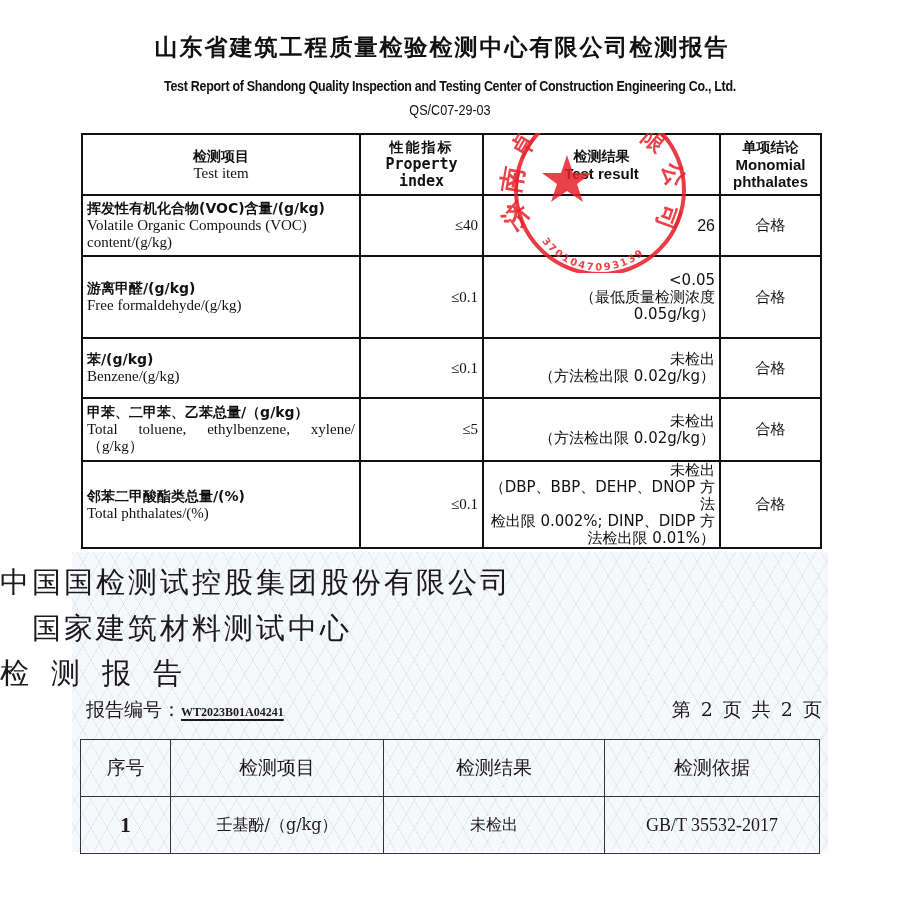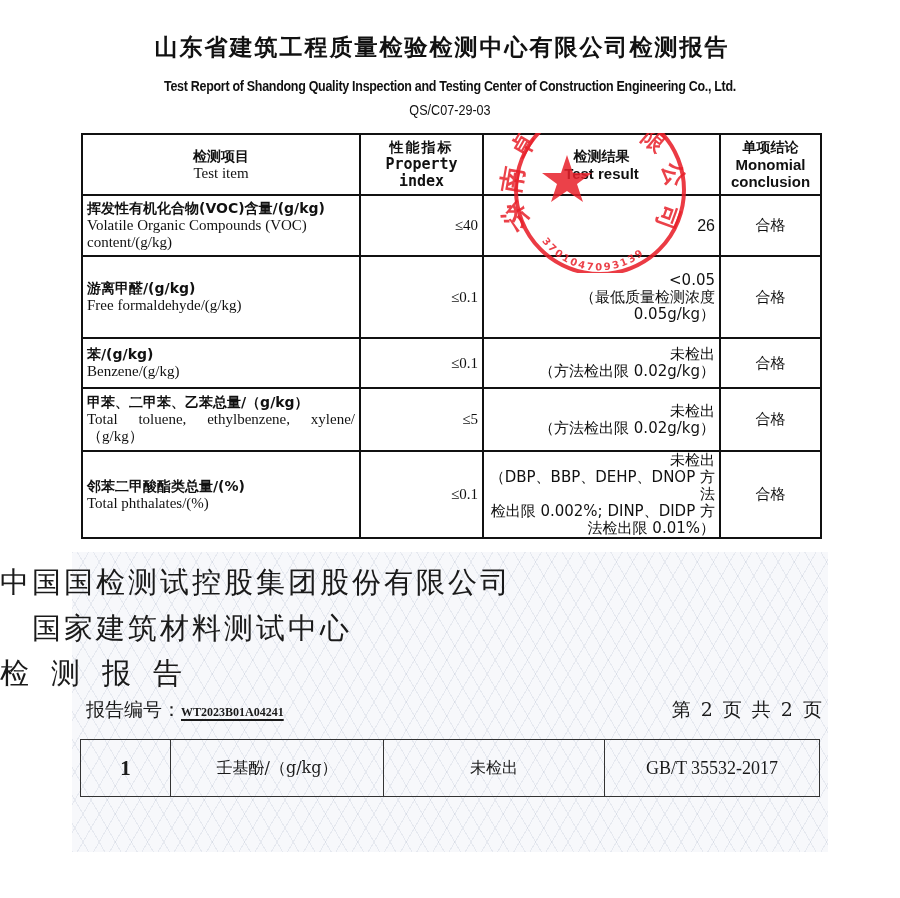--- a/index.html
+++ b/index.html
@@ -115,21 +115,21 @@
       <div class="mono">Property</div>
       <div class="mono">index</div>
     </th>
     <th>
       <div class="zh-b" style="font-size:14px">检测结果</div>
       <div style="font-weight:bold;font-family:'Liberation Sans',sans-serif">Test result</div>
     </th>
     <th>
       <div class="zh-b" style="font-size:14px">单项结论</div>
       <div style="font-weight:bold;font-family:'Liberation Sans',sans-serif">Monomial</div>
-      <div style="font-weight:bold;font-family:'Liberation Sans',sans-serif">conclusion</div>
+      <div style="font-weight:bold;font-family:'Liberation Sans',sans-serif">phthalates</div>
     </th>
   </tr>
 
   <tr style="height:61px">
     <td class="item">
       <div class="zh">挥发性有机化合物(VOC)含量/(g/kg)</div>
       <div>Volatile Organic Compounds (VOC)</div>
       <div>content/(g/kg)</div>
     </td>
     <td class="c-center">≤40</td>
@@ -146,21 +146,21 @@
     </td>
     <td class="c-center">≤0.1</td>
     <td class="c-center result">
       <div>&lt;0.05</div>
       <div>（最低质量检测浓度</div>
       <div>0.05g/kg）</div>
     </td>
     <td class="concl">合格</td>
   </tr>
 
-  <tr style="height:50px">
+  <tr style="height:60px">
     <td class="item">
       <div class="zh">苯/(g/kg)</div>
       <div>Benzene/(g/kg)</div>
     </td>
     <td class="c-center">≤0.1</td>
     <td class="c-center result">
       <div>未检出</div>
       <div>（方法检出限 0.02g/kg）</div>
     </td>
     <td class="concl">合格</td>
@@ -235,20 +235,26 @@
 <div class="abs r2-page">第 2 页 共 2 页</div>
 
 <table class="t2">
   <colgroup>
     <col style="width:90px">
       <col style="width:213px">
       <col style="width:221px">
       <col style="width:215px">
   </colgroup>
   <tbody>
+      <tr>
+    <th>序号</th>
+    <th>检测项目</th>
+    <th>检测结果</th>
+    <th>检测依据</th>
+  </tr>
   <tr>
     <td class="seq">1</td>
     <td>壬基酚/（g/kg）</td>
     <td>未检出</td>
     <td class="std">GB/T 35532-2017</td>
   </tr>
 </tbody>
   </table>
 
 </body></html>

